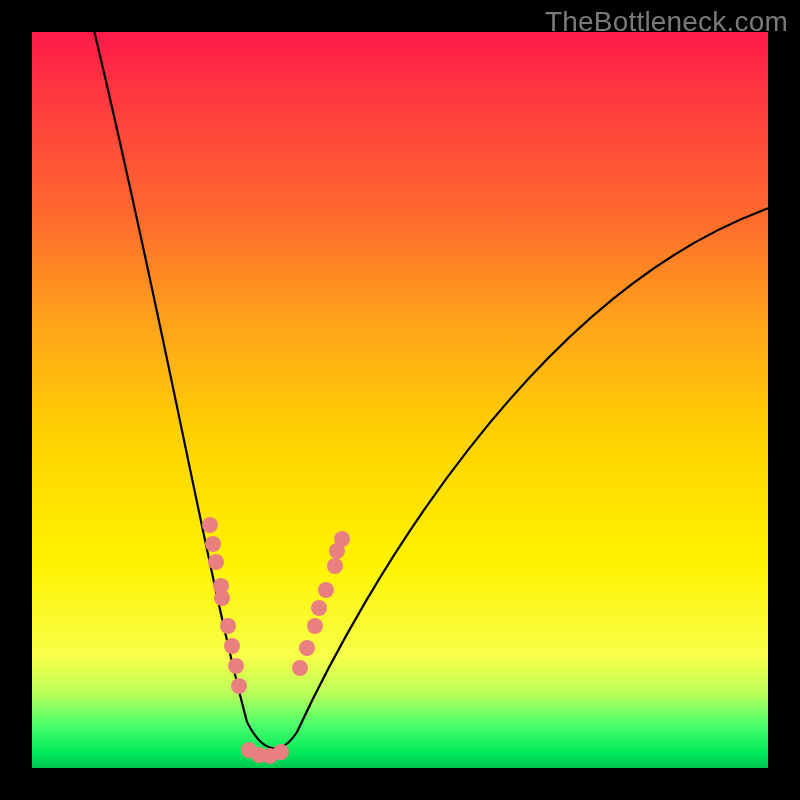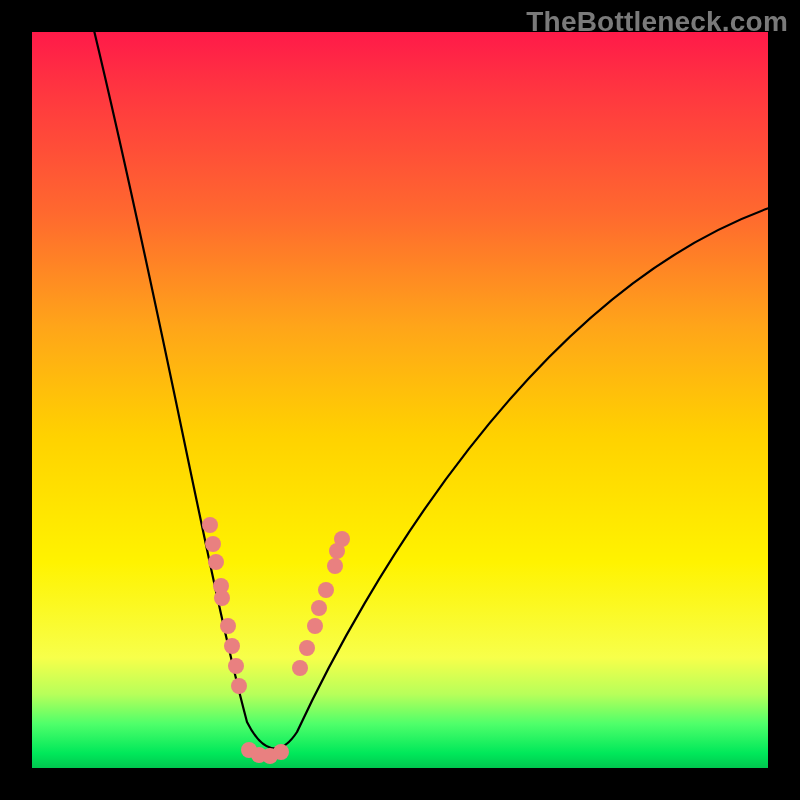--- a/index.html
+++ b/index.html
@@ -31,21 +31,21 @@
       #00e85a 98%,
       #00c74f 100%
     );
   }
   .watermark {
     position: absolute;
     top: 6px;
     right: 12px;
     color: #7a7a7a;
     font-size: 28px;
-    font-weight: 700;
+    font-weight: 400;
     letter-spacing: 0.2px;
     z-index: 5;
   }
   svg.curve {
     position: absolute;
     left: 0;
     top: 0;
     width: 736px;
     height: 736px;
     z-index: 2;

